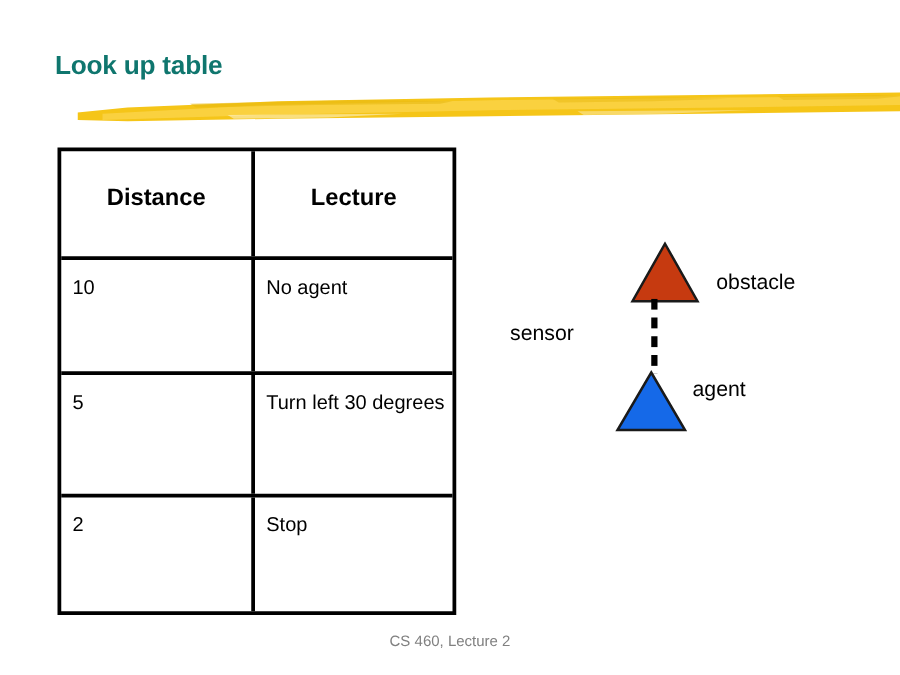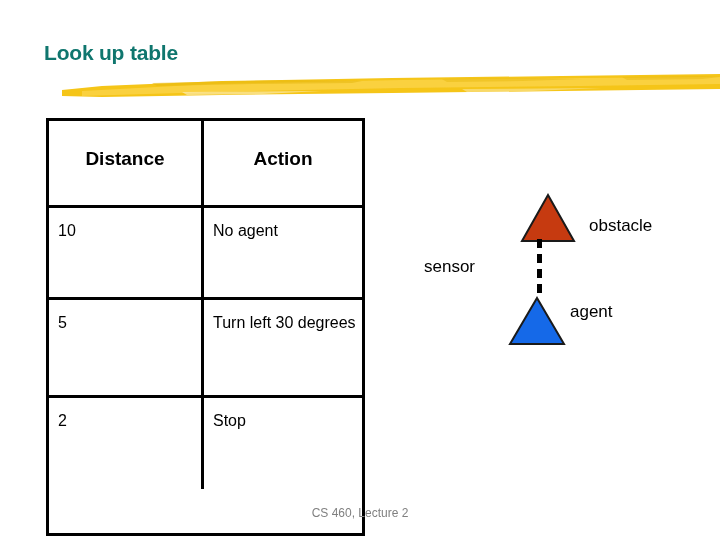--- a/index.html
+++ b/index.html
@@ -39,21 +39,21 @@
     height: 30px;
     pointer-events: none;
   }
 
   
   #lookup-table {
     position: absolute;
     left: 46px;
     top: 118px;
     width: 319px;
-    height: 418px;
+    height: 374px;
     border: 3px solid #000000;
     box-sizing: border-box;
   }
   .trow {
     display: flex;
     box-sizing: border-box;
     border-bottom: 3px solid #000000;
   }
   .trow.last { border-bottom: none; }
   .tcell {
@@ -81,21 +81,21 @@
   .row-2 { height: 98px; }
   .row-3 { height: 91px; }
   .row-1 .tcell, .row-2 .tcell, .row-3 .tcell {
     font-size: 16px;
     line-height: 23px;
   }
 
   
   #diagram {
     position: absolute;
-    left: 420px;
+    left: 404px;
     top: 180px;
     width: 295px;
     height: 165px;
   }
   .tri {
     position: absolute;
   }
   #obstacle-triangle { left: 100px; top: 13px; }
   #agent-triangle    { left: 88px;  top: 116px; }
 
@@ -149,21 +149,21 @@
     <path d="M380,7 L470,6 L520,7 L460,9 L385,10 Z" fill="#E8B912" opacity="0.5"></path>
     <path d="M560,5 L640,4 L658,5 L640,7 L565,8 Z" fill="#E8B912" opacity="0.5"></path>
     <path d="M120,20 L260,19 L200,22 L125,23 Z" fill="#FFFFFF" opacity="0.45"></path>
     <path d="M400,17 L540,16 L470,19 L405,20 Z" fill="#FFFFFF" opacity="0.35"></path>
   </svg>
 
   <div id="lookup-table">
 
     <div class="trow hrow">
       <div class="tcell col-distance">Distance</div>
-      <div class="tcell col-action">Action</div>
+      <div class="tcell col-action">Lecture</div>
     </div>
 
     <div class="trow row-1">
       <div class="tcell col-distance">10</div>
       <div class="tcell col-action">No agent</div>
     </div>
 
     <div class="trow row-2">
       <div class="tcell col-distance">5</div>
       <div class="tcell col-action">Turn left 30 degrees</div>

